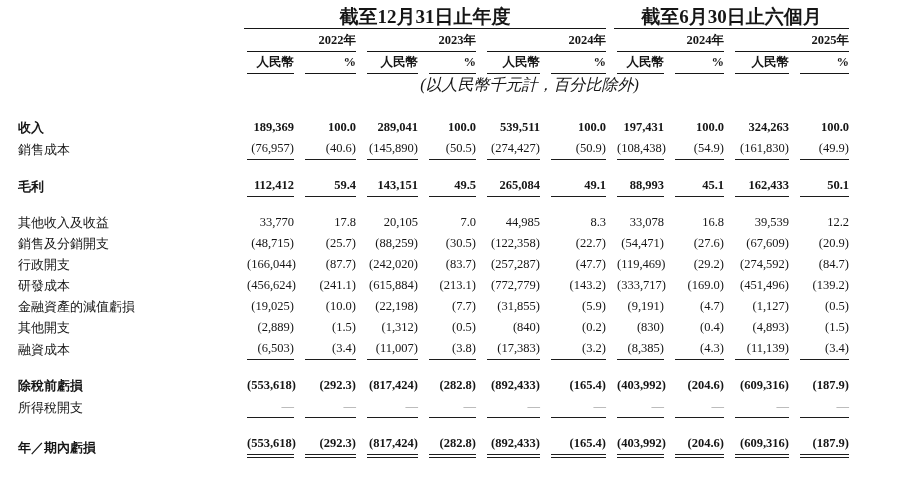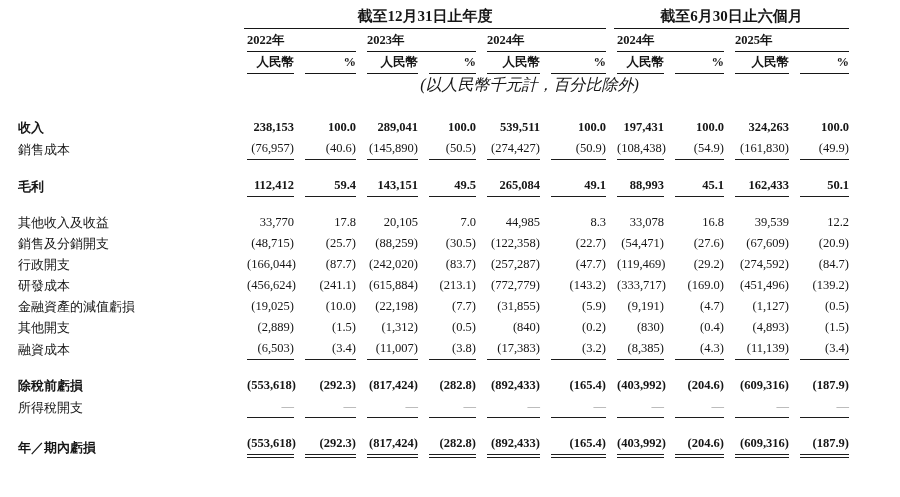--- a/index.html
+++ b/index.html
@@ -21,26 +21,26 @@
   col.c5 { width: 64px; }  col.c6 { width: 66px; }
   col.c7 { width: 58px; }  col.c8 { width: 60px; }
   col.c9 { width: 65px; }  col.c10 { width: 60px; }
 
   th, td { vertical-align: bottom; font-weight: normal; }
 
   
   thead th { padding-left: 11px; }
   th.grp { padding-left: 8px; }
   th.grp .g {
-    font-weight: bold; text-align: center; font-size: 15px;
+    font-weight: bold; text-align: center; font-size: 19px;
     padding-bottom: 3px; border-bottom: 1.5px solid #161616; line-height: 17px;
   }
   tr.yr-row th { padding-top: 4px; }
   th.year .y {
-    font-weight: bold; text-align: left; font-size: 12.5px;
+    font-weight: bold; text-align: right; font-size: 12.5px;
     padding-bottom: 3px; border-bottom: 1.5px solid #161616; line-height: 15px;
   }
   tr.colh-row th { padding-top: 3px; }
   th.colh .c {
     font-weight: bold; text-align: right; font-size: 12.5px;
     padding-bottom: 3px; border-bottom: 1.5px solid #161616; line-height: 15px;
   }
   td.note {
     font-style: italic; font-size: 16px; text-align: center;
     line-height: 17px; padding-top: 2px;
@@ -139,21 +139,21 @@
       </tr>
       <tr>
         <td></td>
         <td class="note note-units" colspan="10">(以人民幣千元計，百分比除外)</td>
       </tr>
     </thead>
     <tbody>
         <tr class="first bold">
           <td class="lbl">收入</td>
           <td>
-            <div class="v"><span>238,153</span></div>
+            <div class="v"><span>189,369</span></div>
           </td>
           <td>
             <div class="v"><span>100.0</span></div>
           </td>
           <td>
             <div class="v"><span>289,041</span></div>
           </td>
           <td>
             <div class="v"><span>100.0</span></div>
           </td>

